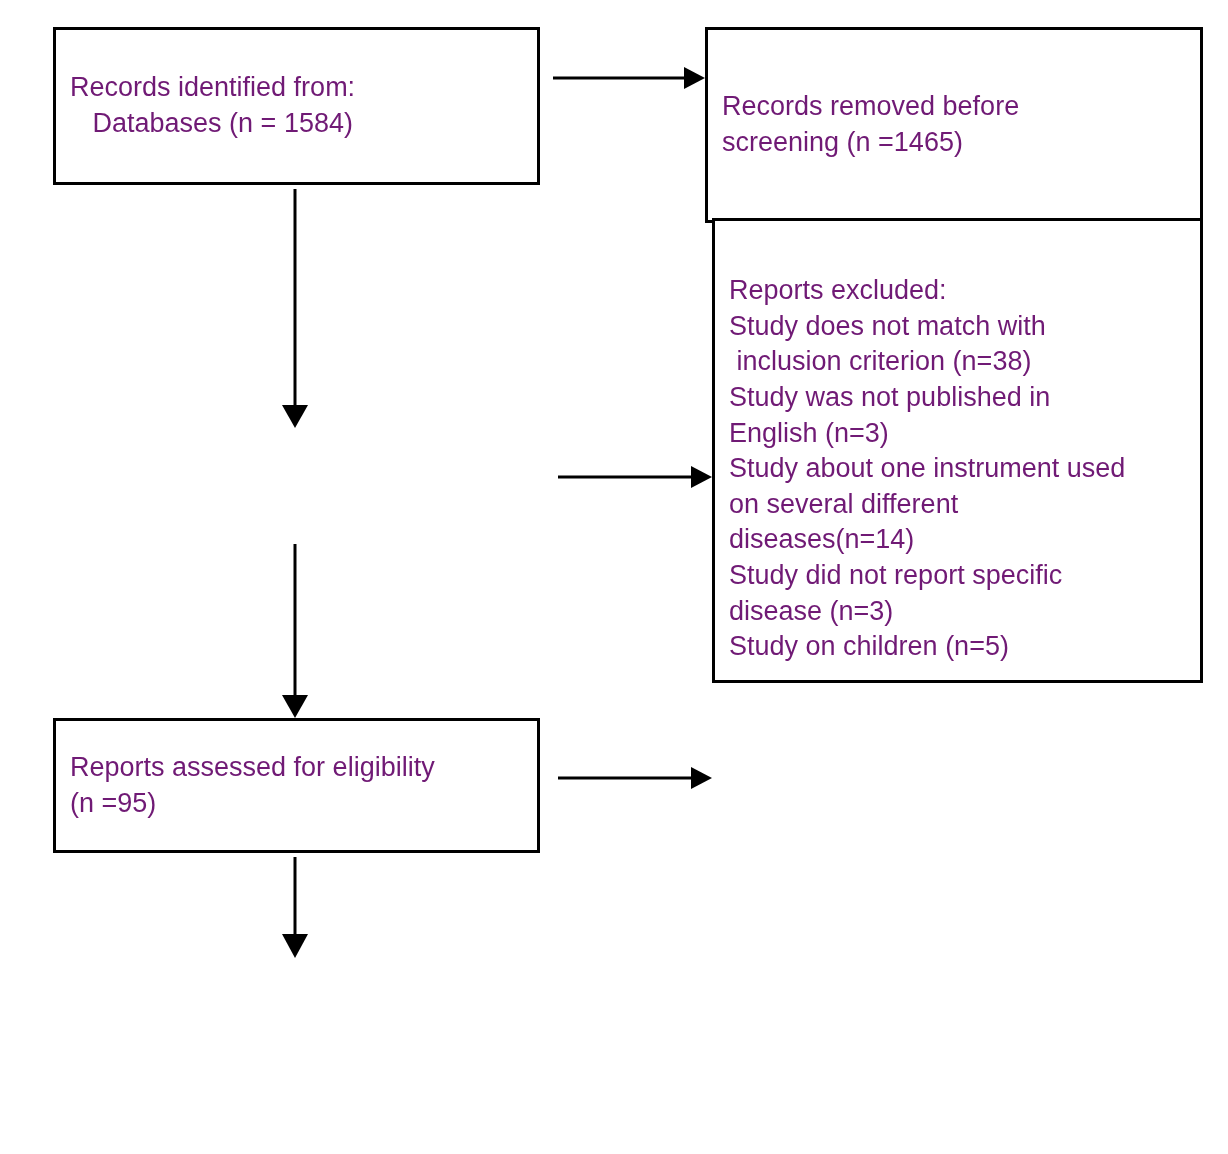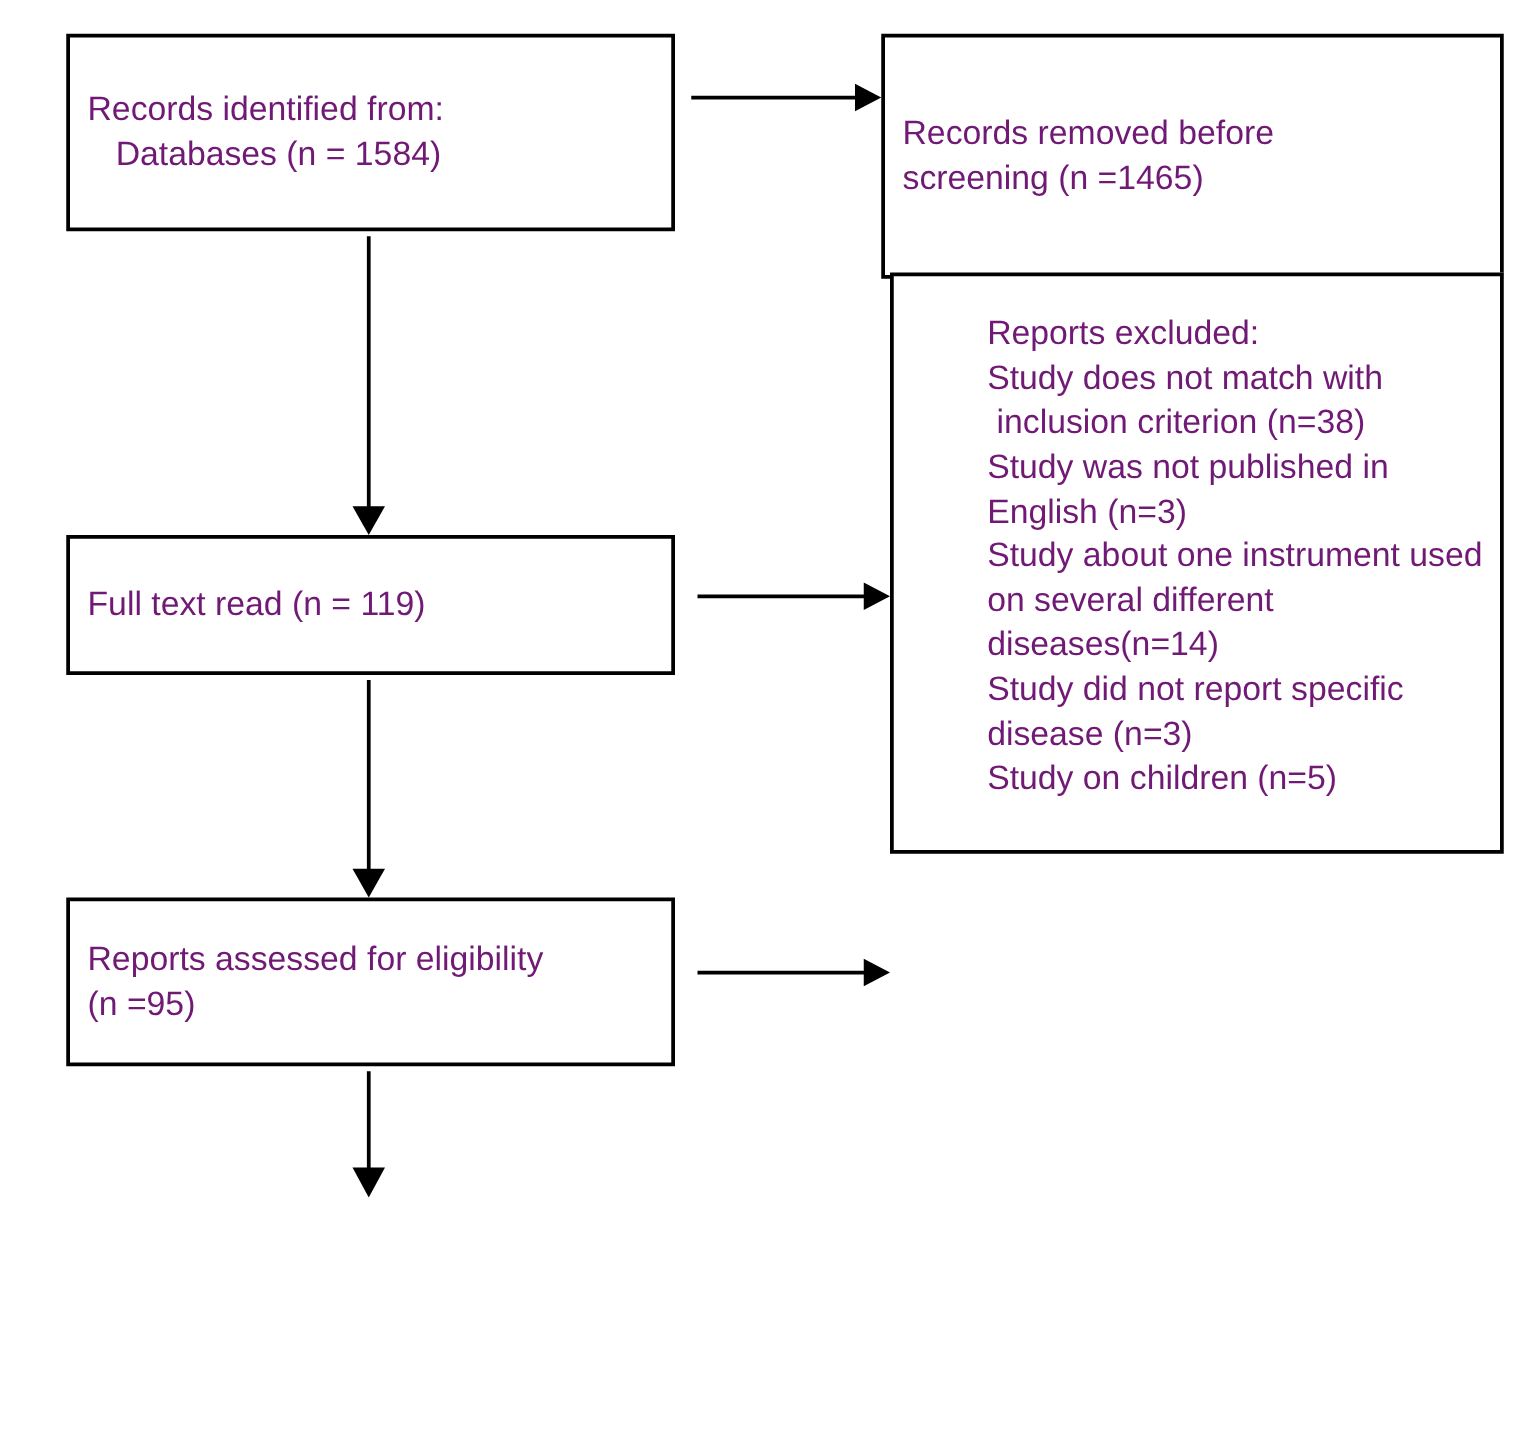--- a/index.html
+++ b/index.html
@@ -50,25 +50,22 @@
   <div class="box" style="left:53px; top:27px; width:487px; height:158px;">
     <div class="box-text">Records identified from:
    Databases (n = 1584)</div>
   </div>
 
   <div class="box" style="left:705px; top:27px; width:498px; height:196px;">
     <div class="box-text">Records removed before
 screening (n =1465)</div>
   </div>
 
-  <div class="box" style="left:53px; top:428px; width:487px; height:112px;">
-    <div class="box-text">Full text read (n = 119)</div>
-  </div>
 
-  <div class="box top-aligned" style="left:712px; top:218px; width:491px; height:465px; padding-top:28px;align-items:flex-end;">
+  <div class="box top-aligned" style="left:712px; top:218px; width:491px; height:465px; padding-top:52px;">
     <div class="box-text">Reports excluded:
 Study does not match with
  inclusion criterion (n=38)
 Study was not published in
 English (n=3)
 Study about one instrument used
 on several different
 diseases(n=14)
 Study did not report specific
 disease (n=3)

